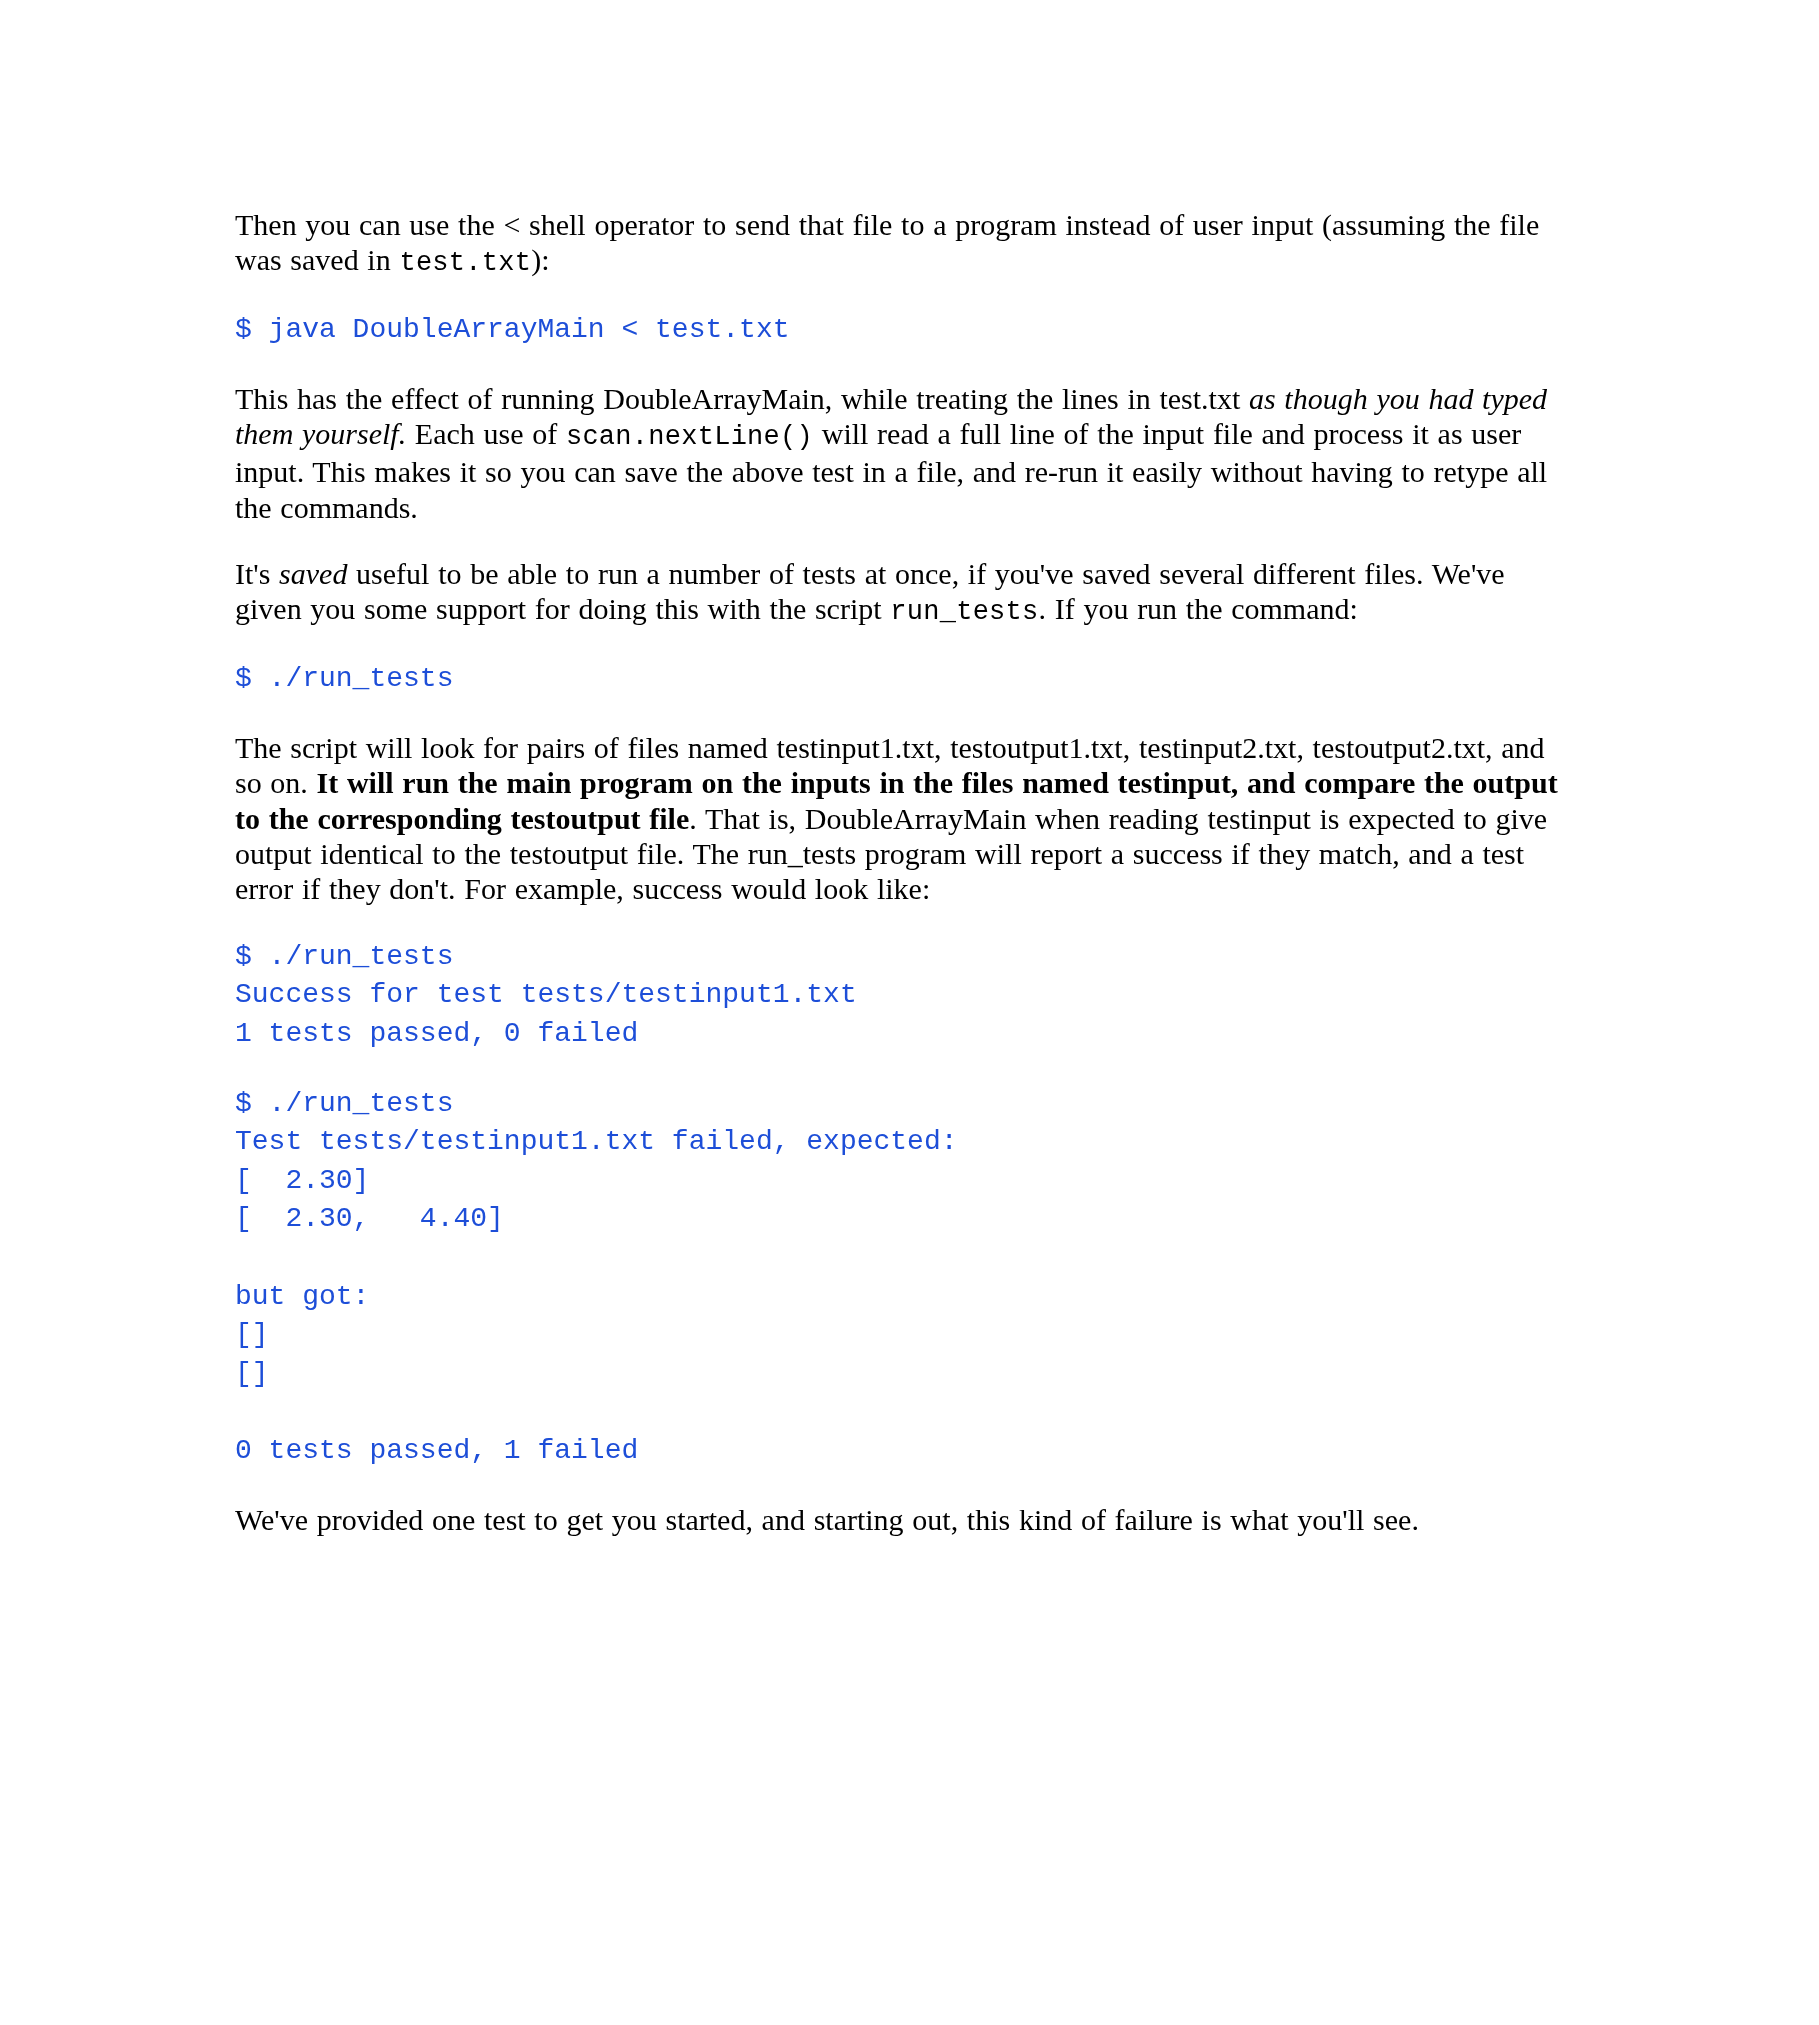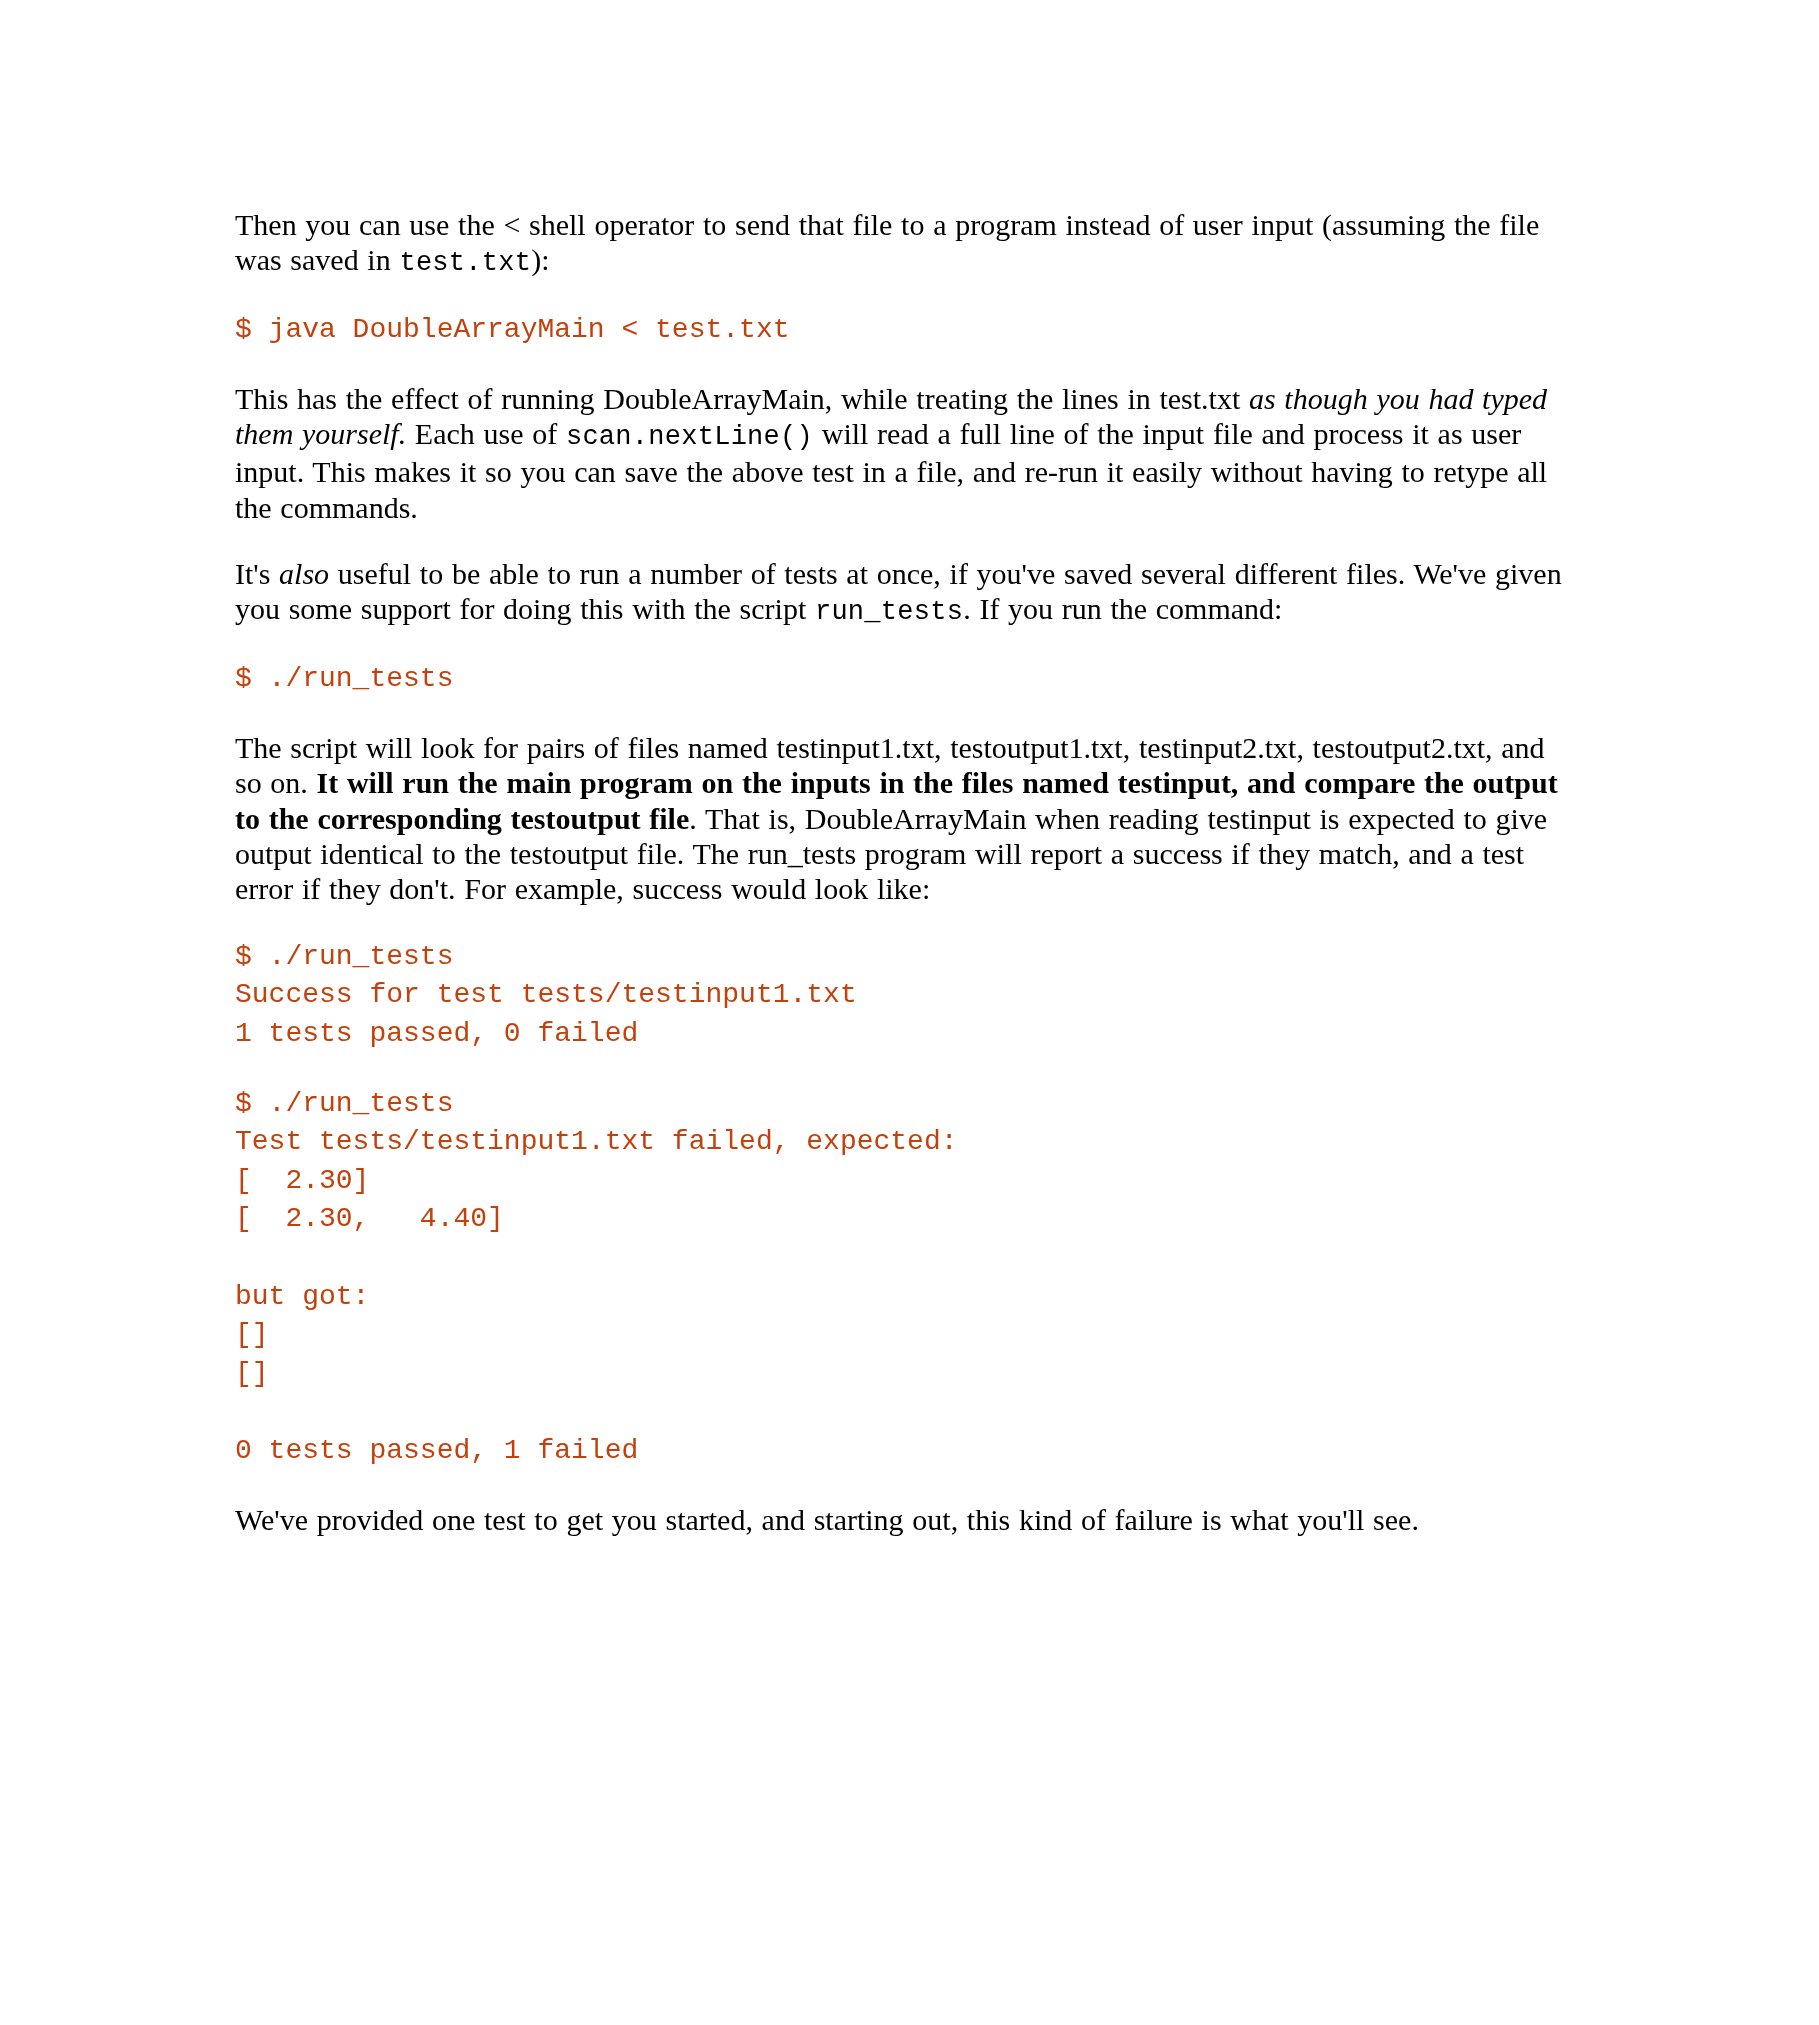--- a/index.html
+++ b/index.html
@@ -37,38 +37,38 @@
     font-family: "Liberation Mono", monospace;
     font-size: 27px;
     letter-spacing: 0.01em;
   }
   pre.code {
     font-family: "Liberation Mono", monospace;
     font-size: 28px;
     line-height: 1.38;
     margin: 0 0 31px 0;
     white-space: pre;
-    color: #c2410c;
+    color: #1d4ed8;
   }
   .it { font-style: italic; }
   .bd { font-weight: bold; }
 </style>
 </head>
 <body>
 
 <div class="page">
   <div class="content">
 
     <p class="para"><span>Then you can use the &lt; shell operator to send that file to a program instead of user input (assuming the file was saved in </span><span class="mono">test.txt</span><span>):</span></p>
 
     <pre class="code">$ java DoubleArrayMain &lt; test.txt</pre>
 
     <p class="para"><span>This has the effect of running DoubleArrayMain, while treating the lines in test.txt </span><span class="it">as though you had typed them yourself.</span><span> Each use of </span><span class="mono">scan.nextLine()</span><span> will read a full line of the input file and process it as user input.  This makes it so you can save the above test in a file, and re-run it easily without having to retype all the commands.</span></p>
 
-    <p class="para"><span>It's </span><span class="it">also</span><span> useful to be able to run a number of tests at once, if you've saved several different files.  We've given you some support for doing this with the script </span><span class="mono">run_tests</span><span>.  If you run the command:</span></p>
+    <p class="para"><span>It's </span><span class="it">saved</span><span> useful to be able to run a number of tests at once, if you've saved several different files.  We've given you some support for doing this with the script </span><span class="mono">run_tests</span><span>.  If you run the command:</span></p>
 
     <pre class="code">$ ./run_tests</pre>
 
     <p class="para"><span>The script will look for pairs of files named testinput1.txt, testoutput1.txt, testinput2.txt, testoutput2.txt, and so on.  </span><span class="bd">It will run the main program on the inputs in the files named testinput, and compare the output to the corresponding testoutput file</span><span>.  That is, DoubleArrayMain when reading testinput is expected to give output identical to the testoutput file.   The run_tests program will report a success if they match, and a test error if they don't.  For example, success would look like:</span></p>
 
     <pre class="code">$ ./run_tests
 Success for test tests/testinput1.txt
 1 tests passed, 0 failed</pre>
 
 

